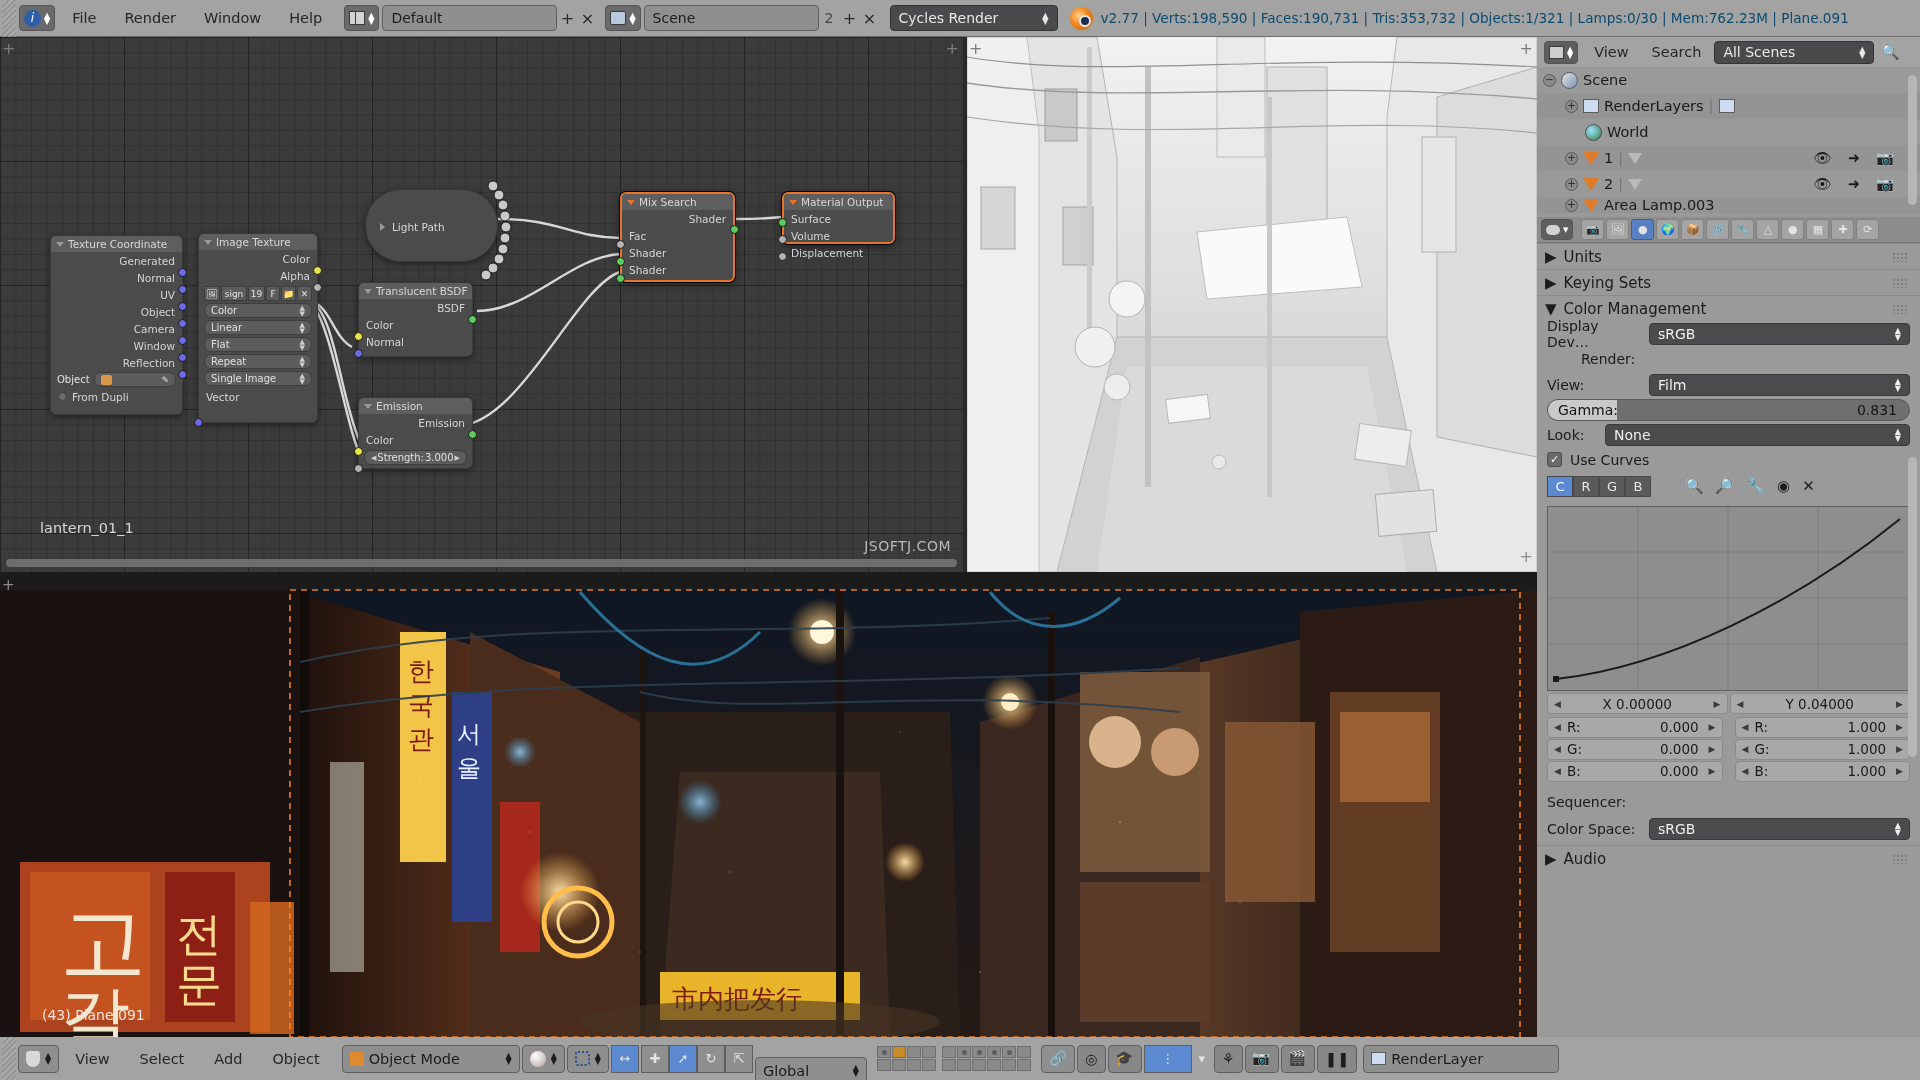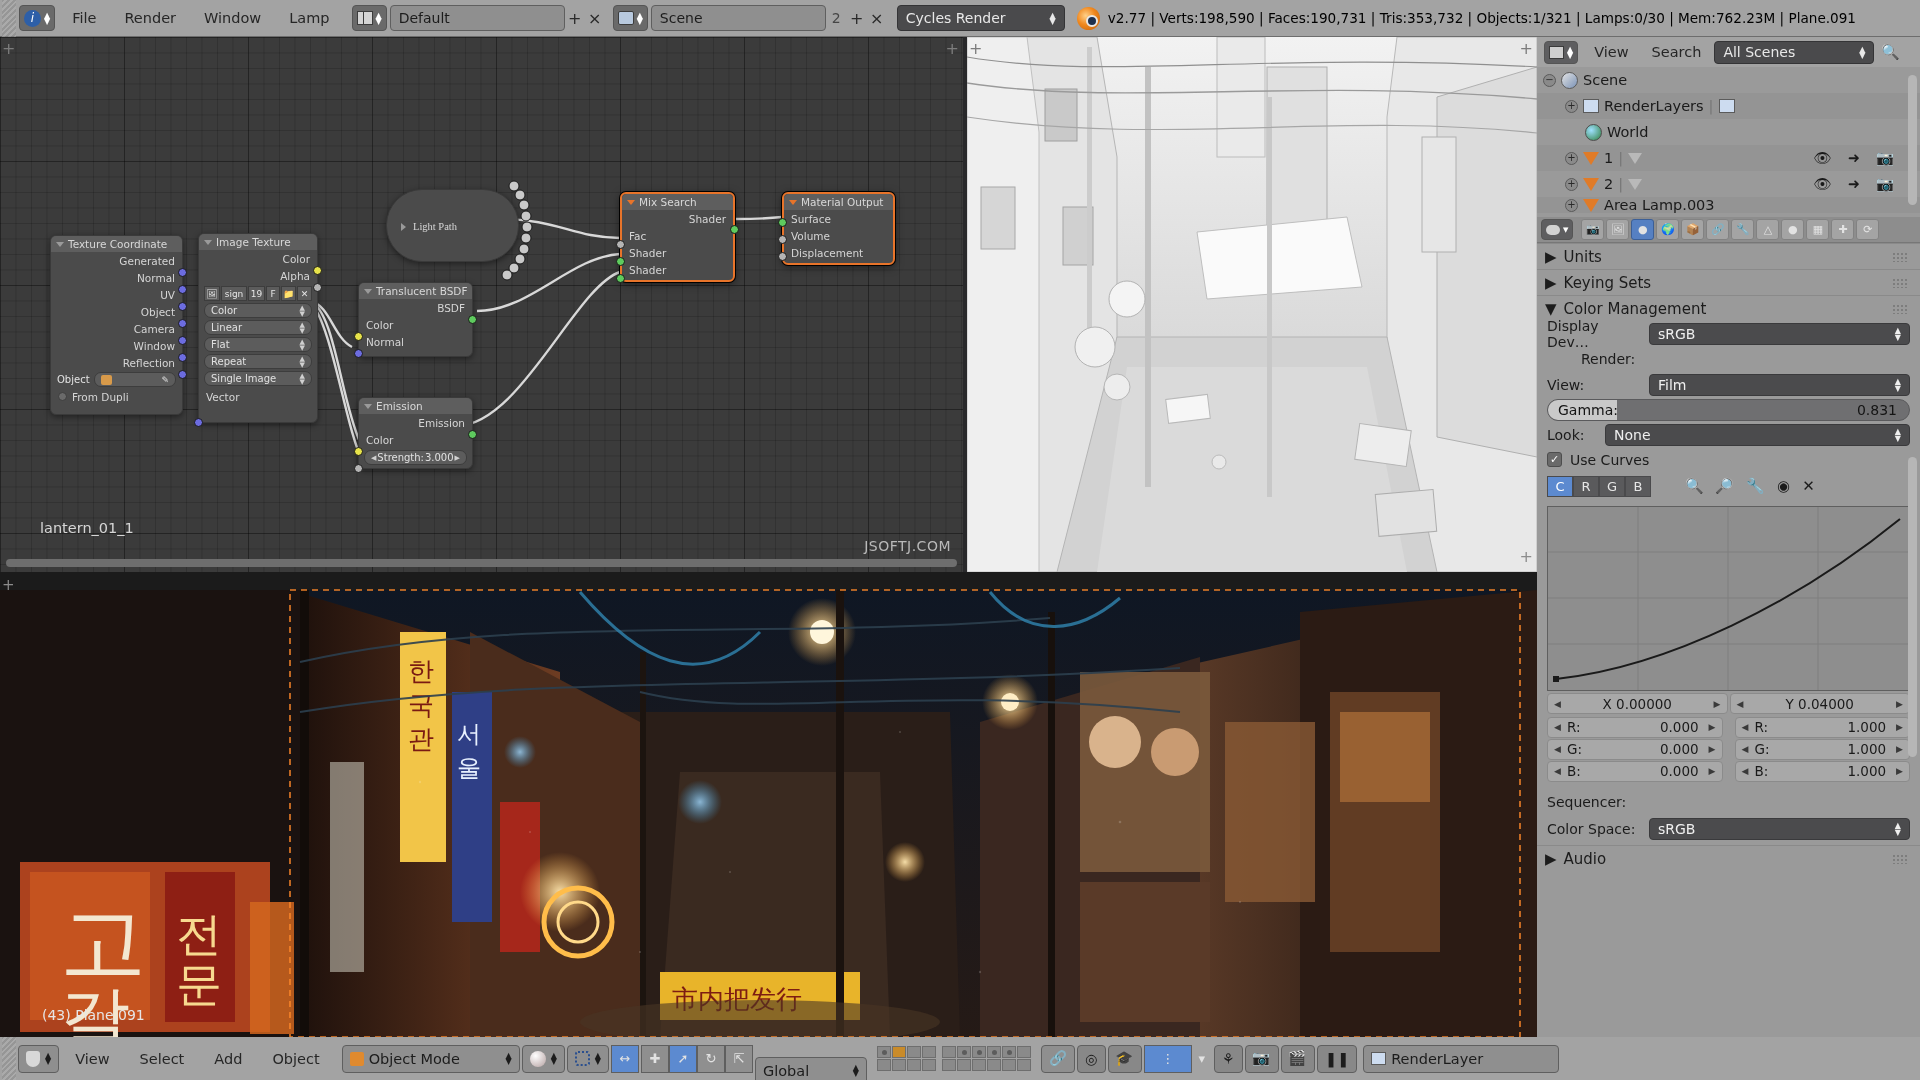--- a/index.html
+++ b/index.html
@@ -25,21 +25,21 @@
      font-size:14.5px; color:#262626; cursor:default; }
   .combo {
     height:26px; background:#8f8f8f; border:1px solid #5f5f5f; border-radius:4px;
     display:flex; align-items:center; padding:0 8px; color:#1c1c1c; font-size:14px;
     min-width:60px;
   }
   .combo.wide { width:175px; }
   .combo.dark { background:#4a4a4c; color:#e8e8e8; border-color:#343436; }
   .plusx { width:20px; height:24px; display:flex; align-items:center; justify-content:center;
       font-size:16px; color:#2a2a2a; }
-  .statstext { font-size:13.6px; color:#000000; margin-left:8px; white-space:nowrap; }
+  .statstext { font-size:13.6px; color:#0c4a6e; margin-left:8px; white-space:nowrap; }
   .blender-logo { width:23px; height:23px; border-radius:50%;
      background:radial-gradient(circle at 38% 38%, #ffd089 0%, #f0881e 45%, #c05d09 100%);
      position:relative; margin-left:12px; }
   .blender-logo::after{content:"";position:absolute;left:9px;top:8px;width:8px;height:8px;
      border-radius:50%;background:#1d2f4d;border:2px solid #e8e8e8;}
 
   
   .area-hdr { background:#a3a3a3; display:flex; align-items:center; height:30px; color:#1d1d1d; }
 
   
@@ -165,21 +165,21 @@
   <div class="ico-btn">
     <span style="display:inline-block;width:17px;height:17px;border-radius:50%;background:#2d5fa8;color:#fff;font-size:12px;text-align:center;line-height:17px;font-style:italic;">i</span>
     <span class="spin">
         <span>▲</span>
         <span>▼</span>
       </span>
   </div>
   <div class="menu-item">File</div>
   <div class="menu-item">Render</div>
   <div class="menu-item">Window</div>
-  <div class="menu-item">Lamp</div>
+  <div class="menu-item">Help</div>
 
   <div class="ico-btn" style="margin-left:8px;">
     <span style="display:inline-block;width:16px;height:14px;background:#d4d4d4;border:1px solid #3c3c3c;position:relative;">
       <span style="position:absolute;left:5px;top:0;bottom:0;width:1px;background:#3c3c3c;"></span>
     </span>
     <span class="spin">
         <span>▲</span>
         <span>▼</span>
       </span>
   </div>
@@ -292,21 +292,21 @@
     <div class="nbtn">
         <span>Single Image</span>
         <span class="sp">▲<br>▼</span>
       </div>
     <div class="row">Vector</div>
     <span class="sock yellow" style="right:-5px;top:32px;"></span>
     <span class="sock grey" style="right:-5px;top:49px;"></span>
     <span class="sock blue" style="left:-5px;top:184px;"></span>
   </div>
 
-  <div id="lightpath" style="left:386px;top:152px;width:133px;height:73px;font-family:Liberation Serif, serif;">
+  <div id="lightpath" style="left:365px;top:152px;width:133px;height:73px;">
     <div style="display:flex;align-items:center;gap:7px;height:73px;padding-left:14px;font-size:10.5px;color:#d8d8d8;">
       <span class="tri right"></span>
       <span>Light Path</span>
     </div>
     <svg width="44" height="120" style="position:absolute;right:-18px;top:-22px;">
       <g fill="#c9c9c9" stroke="#1a1a1a">
         <circle cx="22" cy="18" r="5"></circle>
           <circle cx="28" cy="27" r="5"></circle>
           <circle cx="32" cy="37" r="5"></circle>
         <circle cx="34" cy="48" r="5"></circle>
@@ -359,21 +359,21 @@
     <div class="row r">Shader</div>
     <div class="row">Fac</div>
     <div class="row">Shader</div>
     <div class="row">Shader</div>
     <span class="sock green" style="right:-6px;top:31px;"></span>
     <span class="sock grey" style="left:-6px;top:46px;"></span>
     <span class="sock green" style="left:-6px;top:63px;"></span>
     <span class="sock green" style="left:-6px;top:80px;"></span>
   </div>
 
-  <div class="node sel" style="left:782px;top:155px;width:113px;height:73px;">
+  <div class="node sel" style="left:782px;top:155px;width:113px;height:52px;">
     <div class="nhdr">
       <span class="tri orange"></span>
       <span>Material Output</span>
     </div>
     <div class="row">Surface</div>
     <div class="row">Volume</div>
     <div class="row">Displacement</div>
     <span class="sock green" style="left:-6px;top:24px;"></span>
     <span class="sock grey" style="left:-6px;top:41px;"></span>
     <span class="sock grey" style="left:-6px;top:58px;"></span>

